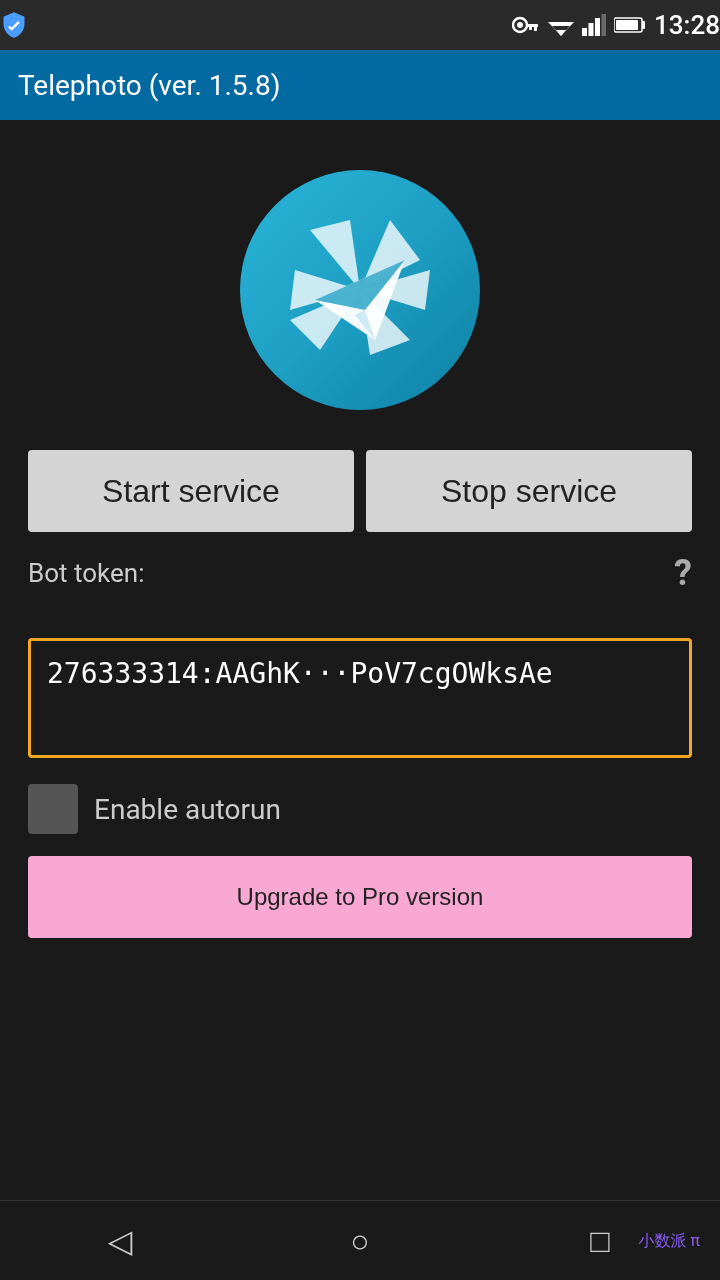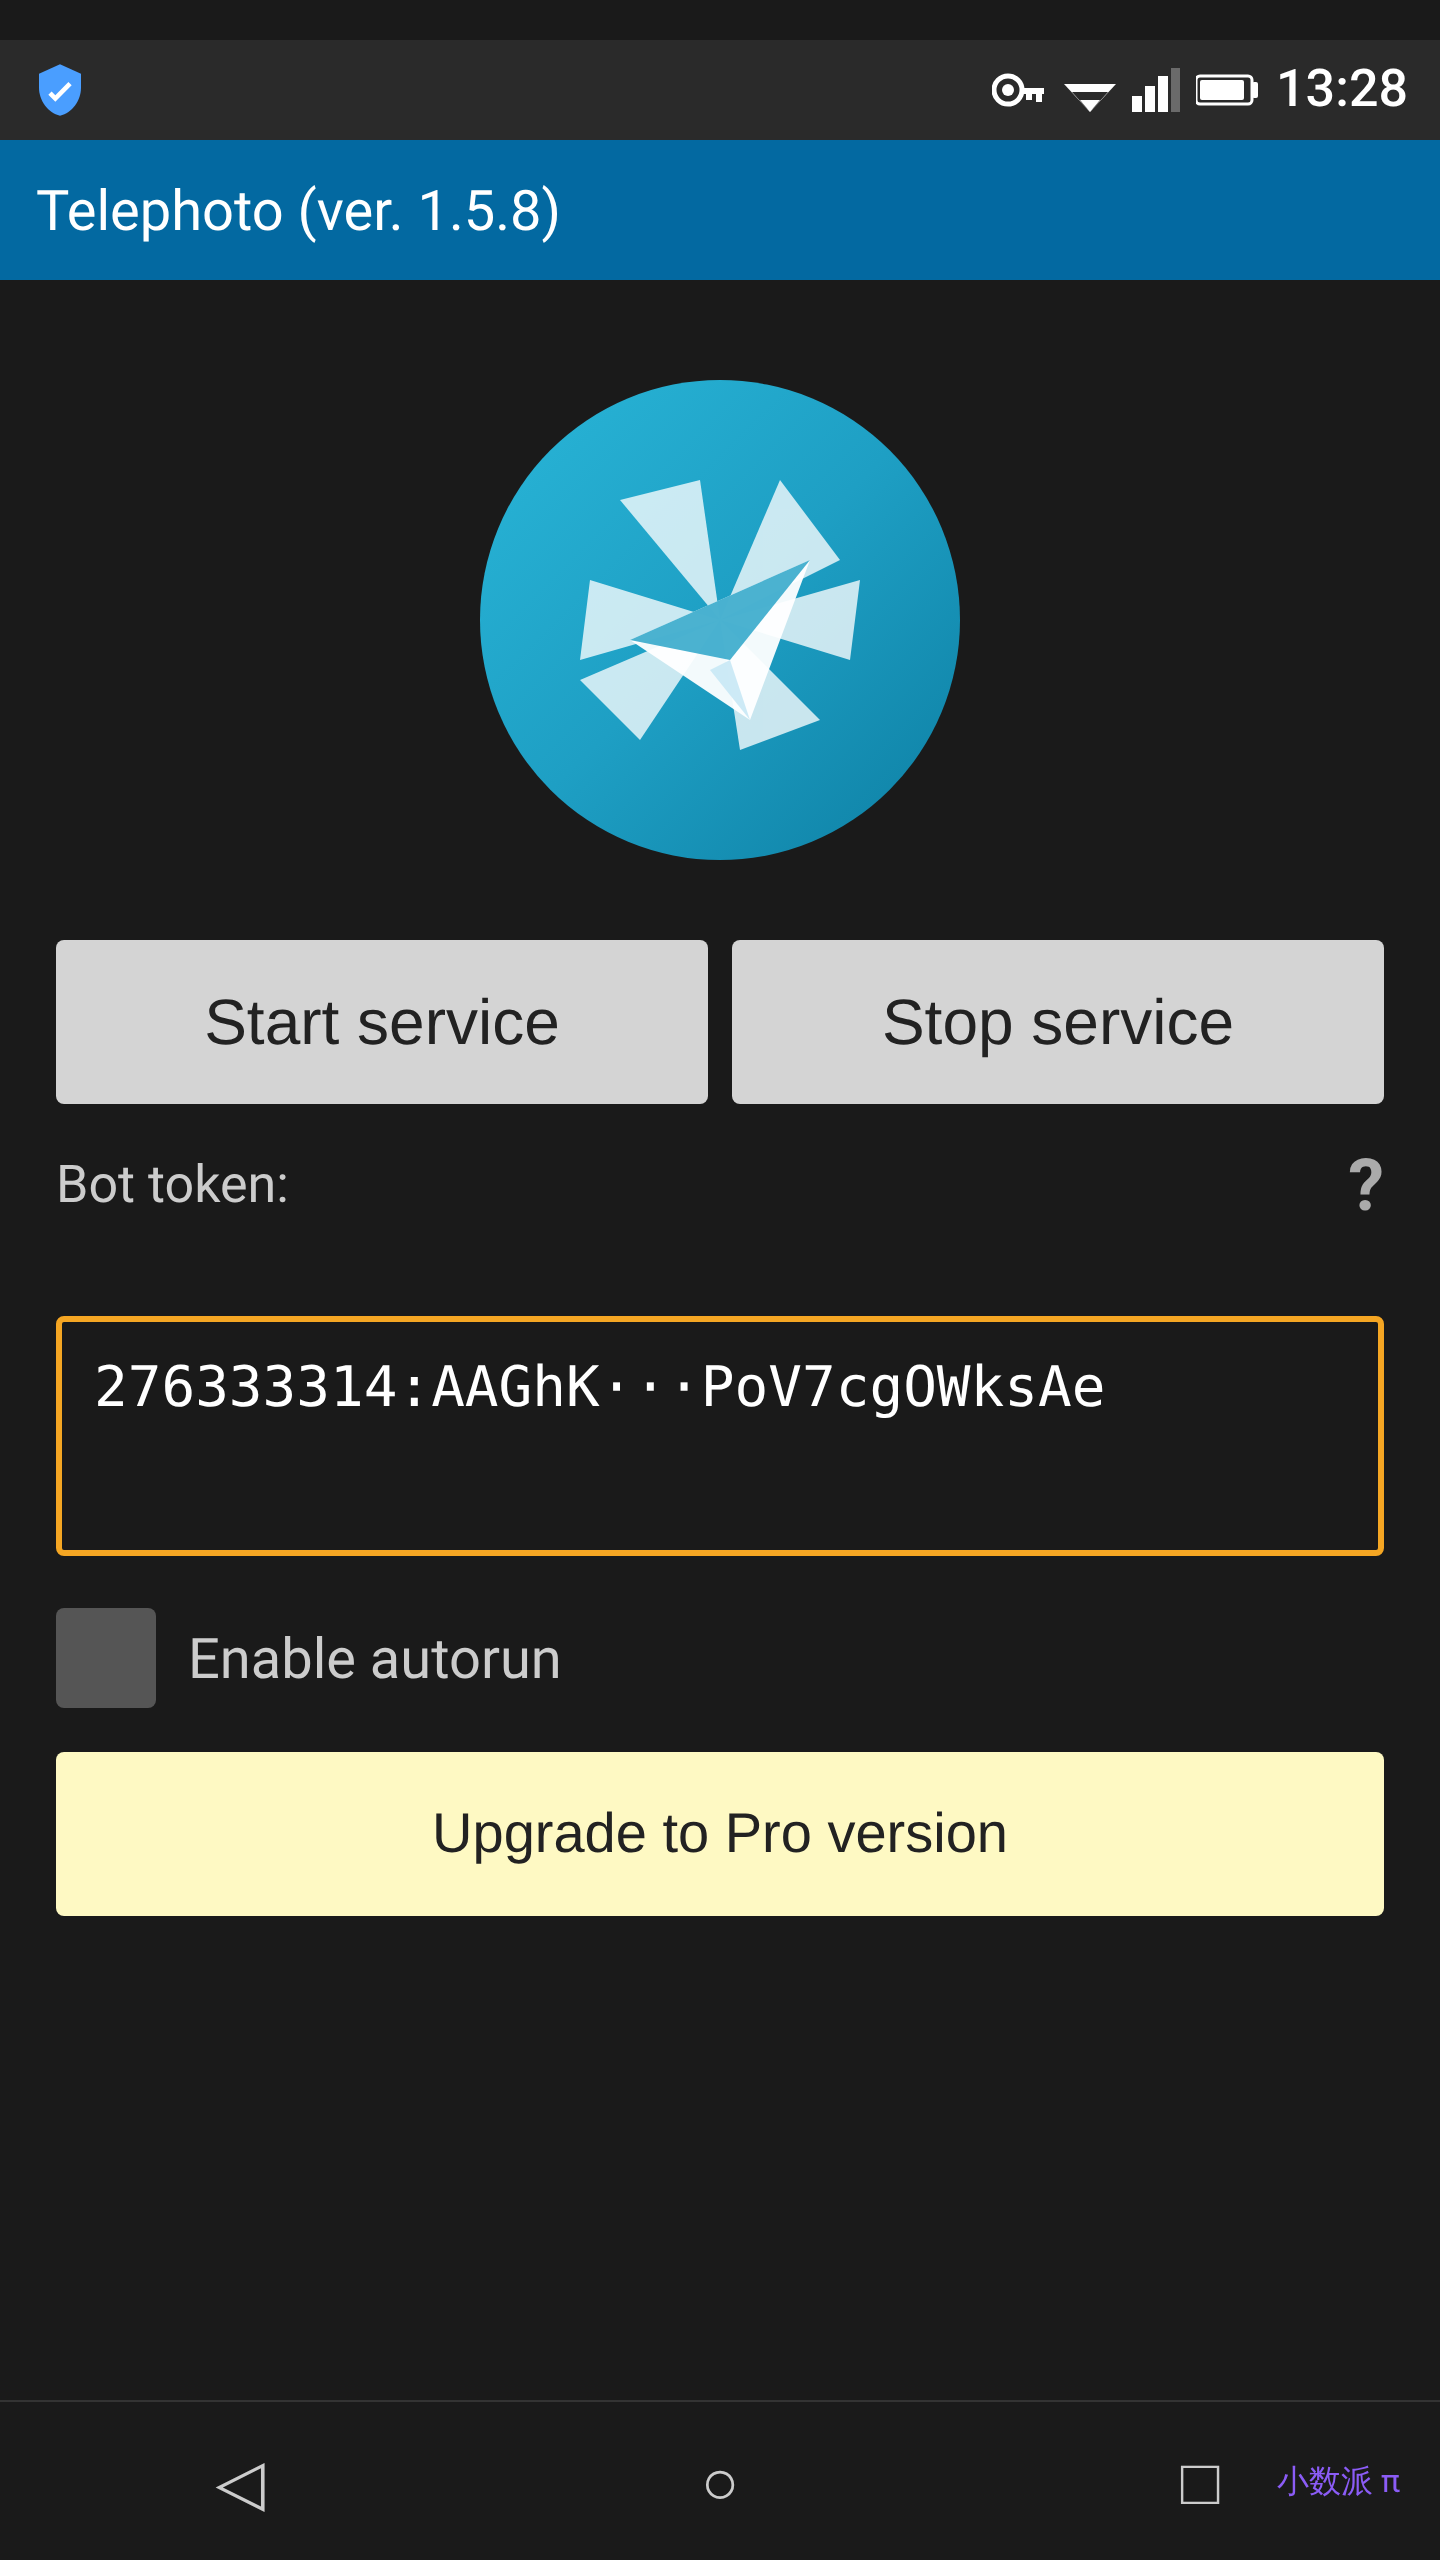--- a/index.html
+++ b/index.html
@@ -15,22 +15,21 @@
     }
 
     
     .status-bar {
       width: 720px;
       height: 50px;
       background: #2a2a2a;
       display: flex;
       align-items: center;
       justify-content: space-between;
-      padding: 0 16px;
-      margin-top: 20px;
+      padding: 0 0;
     }
 
     .status-bar-left {
       display: flex;
       align-items: center;
       gap: 6px;
     }
 
     .status-bar-right {
       display: flex;
@@ -193,24 +192,24 @@
       color: #888888;
       font-family: monospace;
       margin-bottom: 14px;
       outline: none;
     }
 
     
     .upgrade-button {
       width: 100%;
       height: 82px;
-      background: #fef9c3;
+      background: #f9a8d4;
       border: none;
       border-radius: 4px;
-      font-size: 28px;
+      font-size: 24px;
       color: #222222;
       cursor: pointer;
       display: flex;
       align-items: center;
       justify-content: center;
     }
 
     
     .nav-bar {
       position: absolute;

